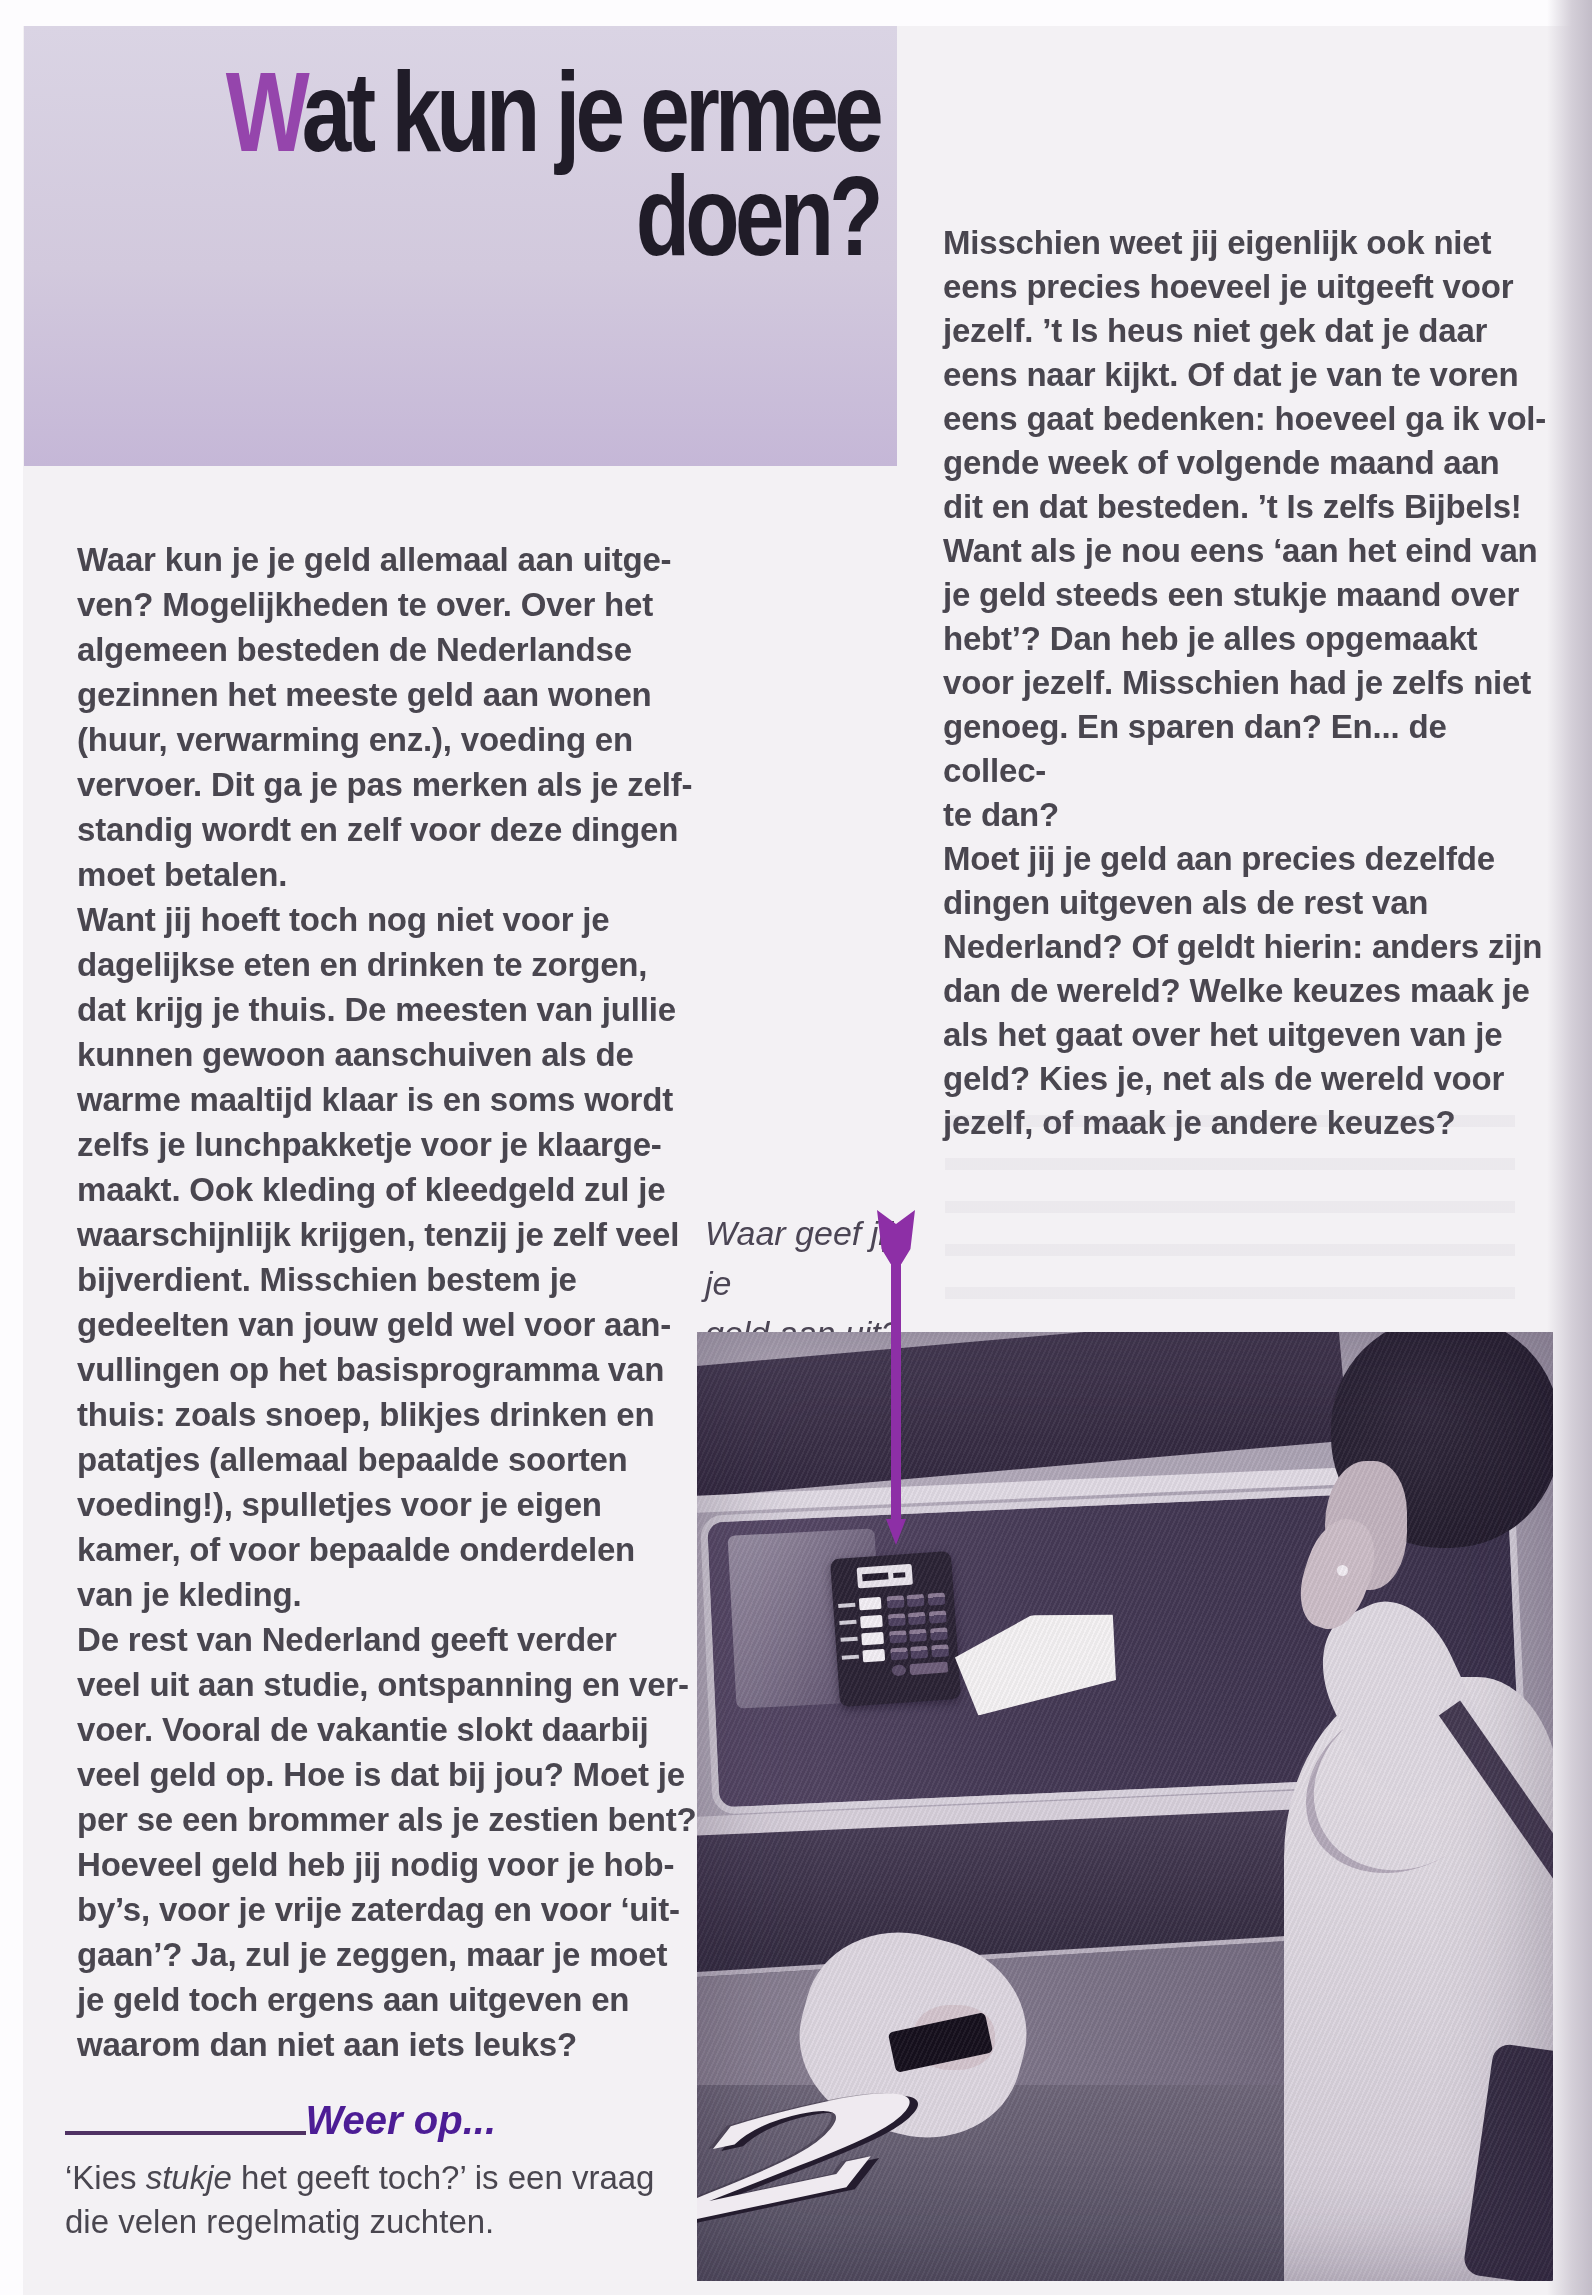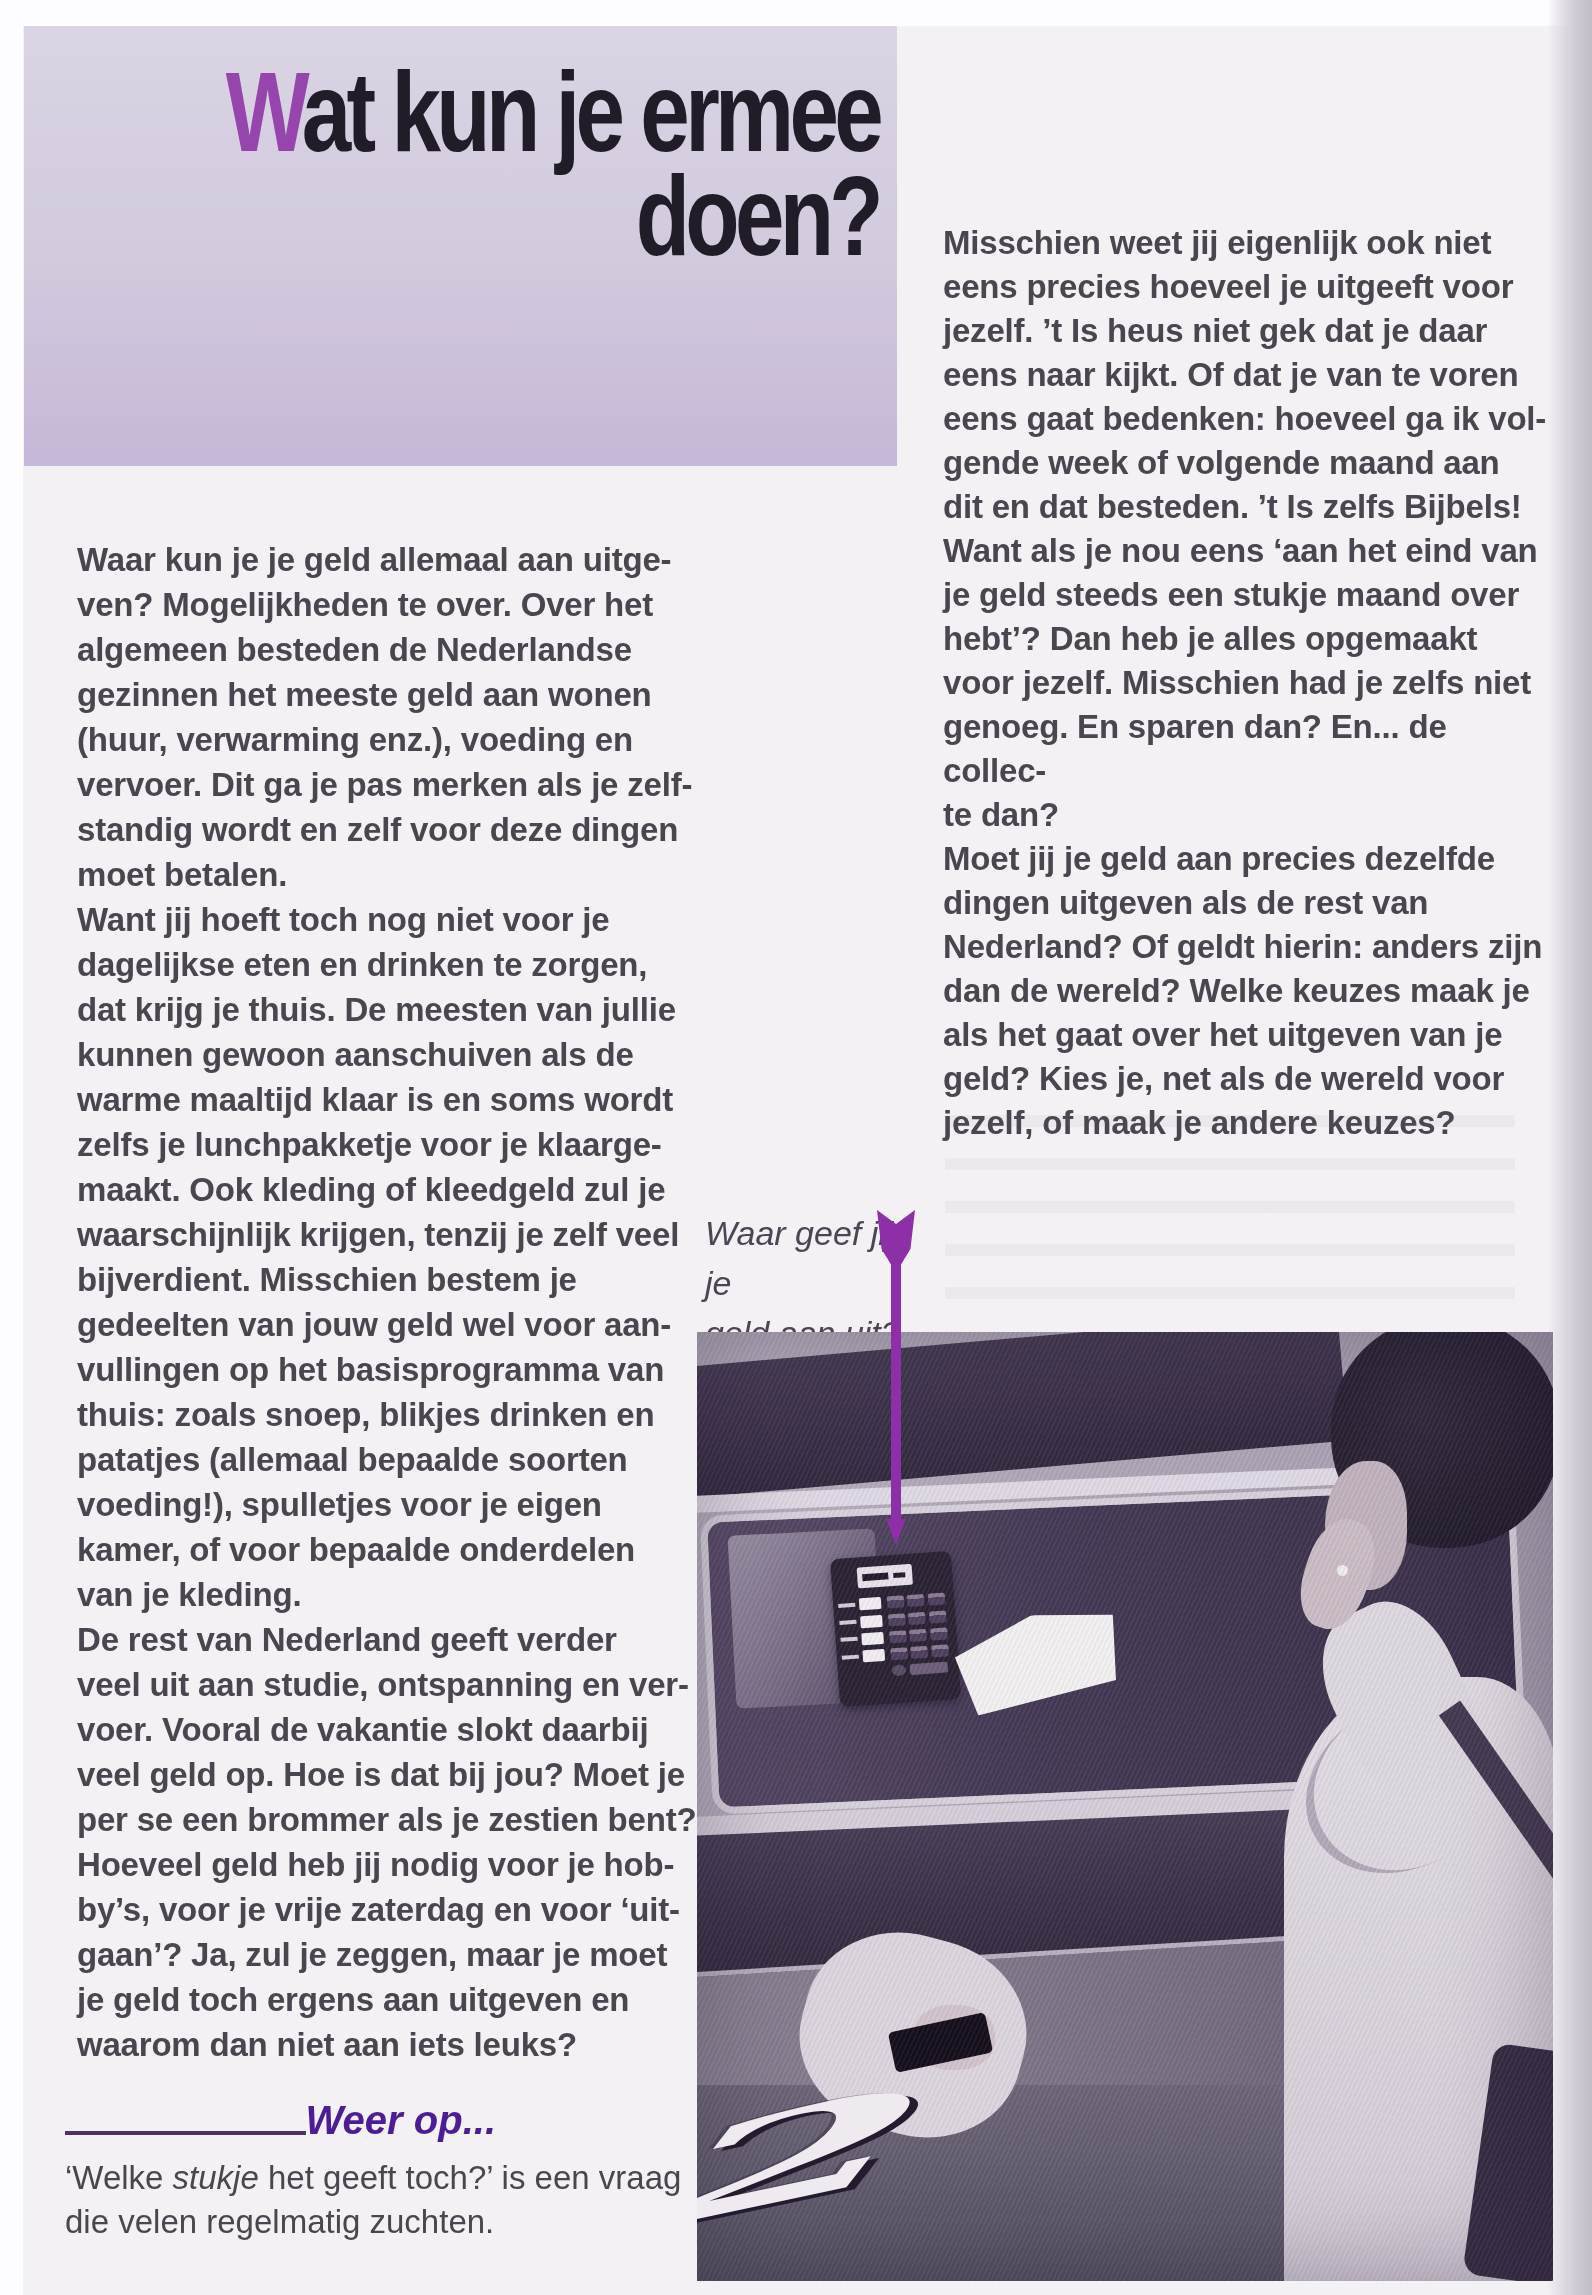--- a/index.html
+++ b/index.html
@@ -263,18 +263,18 @@
     <div class="ph-tex"></div>
     <div class="page-num">2</div>
   </div>
 
   <div class="footer-head">
     <div class="footer-rule"></div>
     <div class="footer-heading">Weer op...</div>
   </div>
 
   <div class="footer-para">
-    <div><span>‘Welke </span><span style="font-style:italic">stukje</span><span> het geeft toch?’ is een vraag</span></div>
+    <div><span>‘Kies </span><span style="font-style:italic">stukje</span><span> het geeft toch?’ is een vraag</span></div>
     <div>die velen regelmatig zuchten.</div>
   </div>
 
 </div>
 
 
 </body></html>

